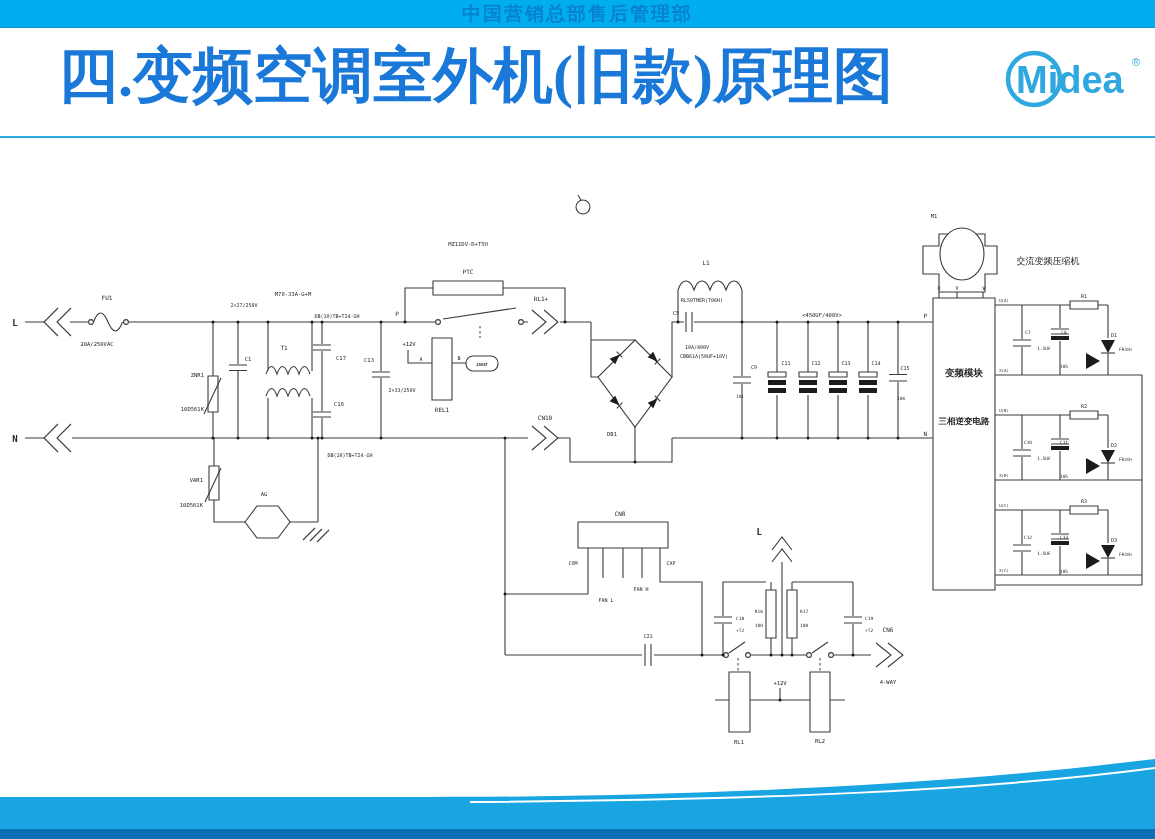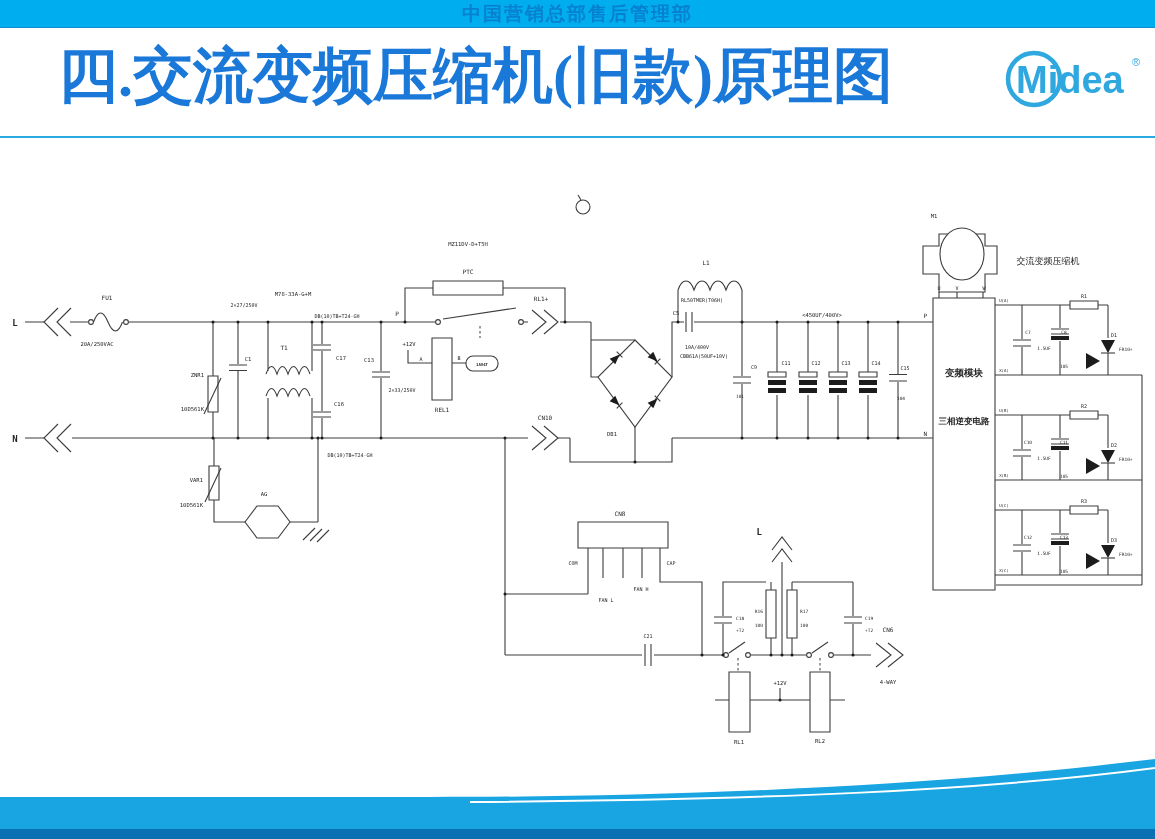--- a/index.html
+++ b/index.html
@@ -24,21 +24,21 @@
   .swoosh{position:absolute;left:0;top:755px;width:1155px;height:84px;}
 </style>
 </head>
 <body>
 
 <div class="topbar">
   <span>中国营销总部售后管理部</span>
 </div>
 
 <div class="titlerow">
-  <h1 class="pagetitle">四.交流变频压缩机(旧款)原理图</h1>
+  <h1 class="pagetitle">四.变频空调室外机(旧款)原理图</h1>
   <svg class="logo" viewBox="0 0 148 66">
     <circle cx="31" cy="31" r="26" fill="none" stroke="#2FA8DF" stroke-width="4.5"></circle>
     <text x="13" y="45" font-size="38" font-weight="bold" fill="#2FA8DF" font-family="Liberation Sans, sans-serif">Midea</text>
     <text x="129" y="18" font-size="11" fill="#2FA8DF">®</text>
   </svg>
 </div>
 
 <div class="divider"></div>
 
 <svg class="schematic" width="1155" height="620" viewBox="0 0 1155 620">

